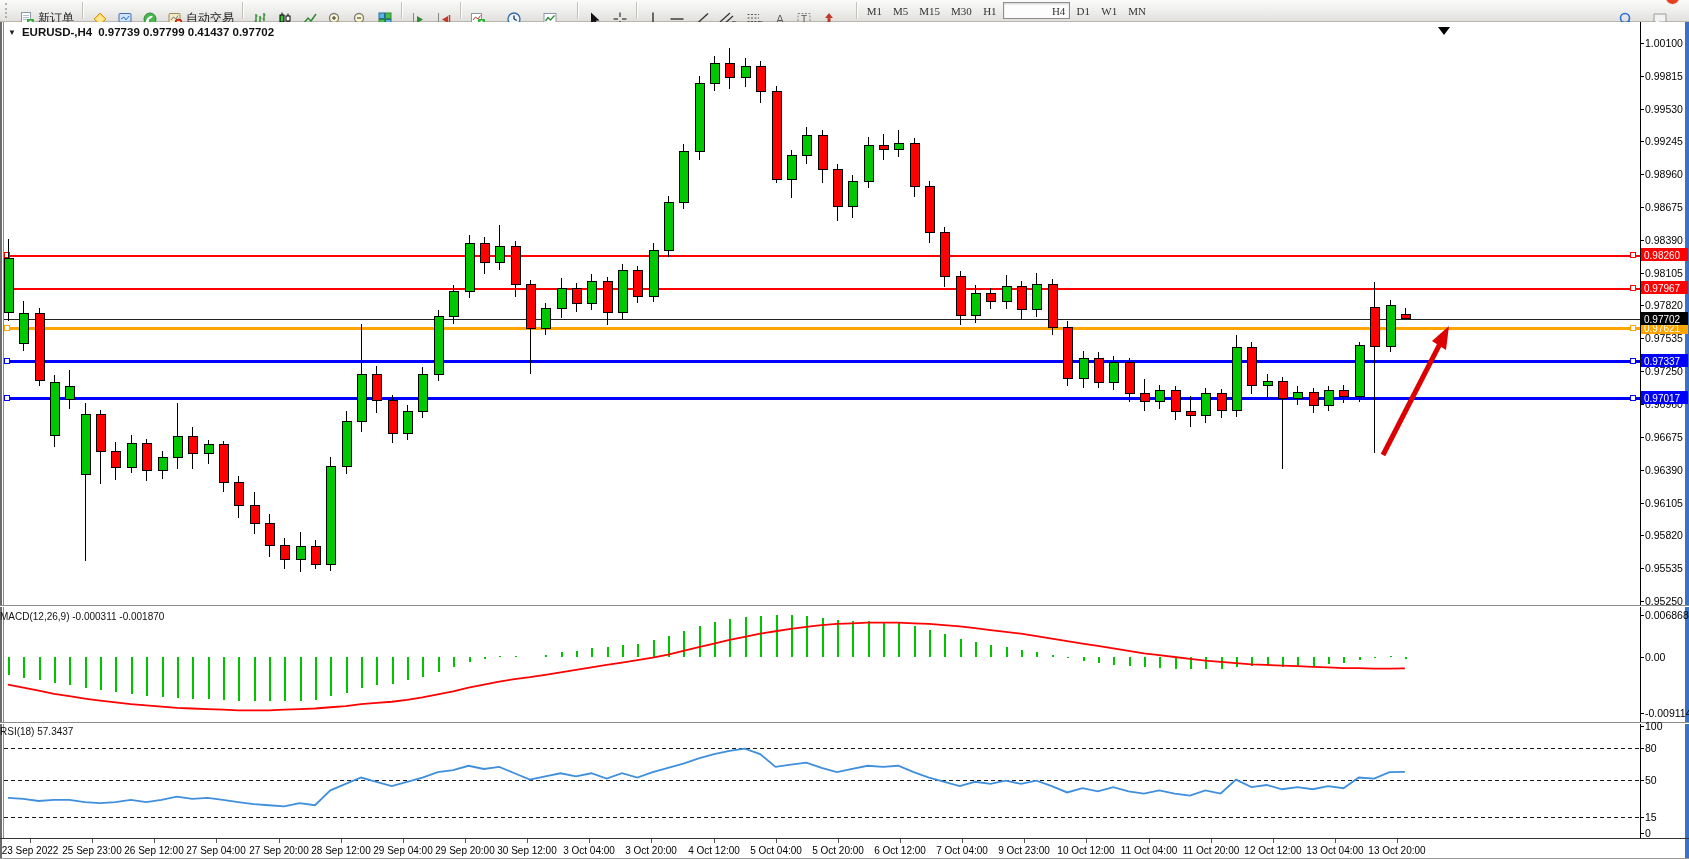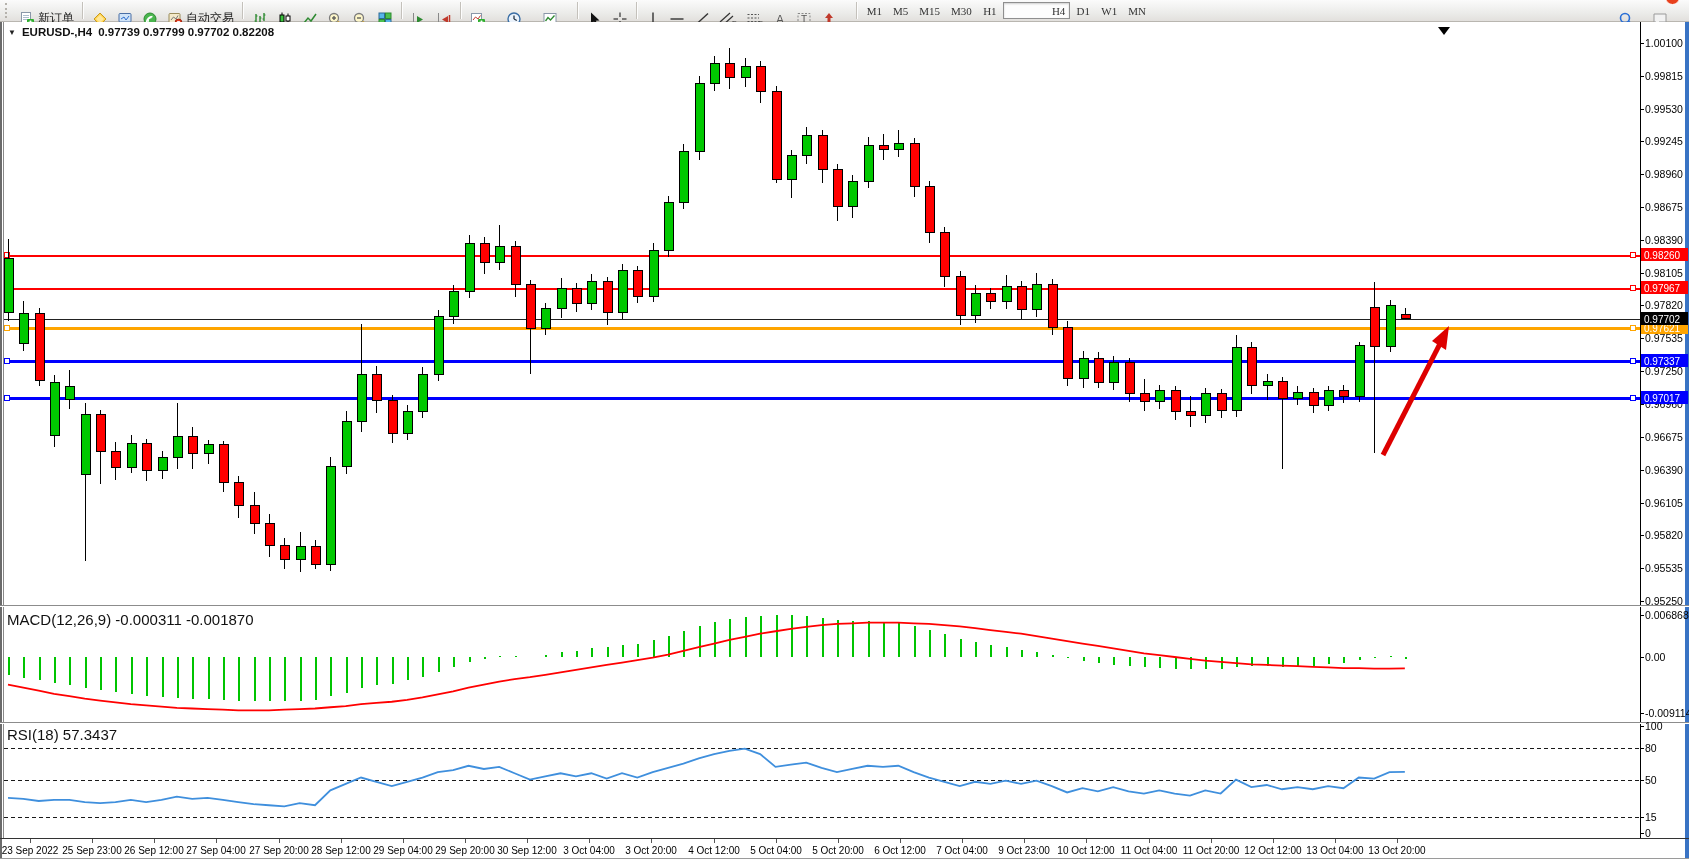--- a/index.html
+++ b/index.html
@@ -20,21 +20,21 @@
   .tb-right{margin-left:auto;display:flex;align-items:center;gap:10px;padding-right:12px;}
   .noti{position:relative;}
   .badge{position:absolute;top:-4px;right:-8px;background:#e8401c;color:#fff;font-size:9px;
     font-weight:bold;border-radius:8px;min-width:13px;height:13px;line-height:13px;text-align:center;
     border:1px solid #fff;}
   
   .chart-window{position:relative;width:1689px;height:837px;background:#fff;}
   .chart-title{position:absolute;left:8px;top:4px;font-size:11.5px;font-weight:bold;color:#111;
     display:flex;align-items:center;gap:6px;z-index:5;}
   .chart-title .tri{font-size:8px;color:#222;font-weight:normal;}
-  .pane-label{position:absolute;left:7px;font-size:15px;color:#111;z-index:5;}
+  .pane-label{position:absolute;left:0;font-size:10px;color:#111;z-index:5;}
 </style>
 </head>
 <body>
 
 <div class="toolbar">
   <div class="grip"></div>
 
   <button class="tbtn">
     <svg width="16" height="16">
         <rect x="2.5" y="1.5" width="9" height="12" fill="#fff" stroke="#8a97a8"></rect>
@@ -283,21 +283,21 @@
         </svg>
       <span class="badge">1</span>
     </button>
   </div>
 </div>
 
 <div class="chart-window">
   <div class="chart-title">
     <span class="tri">▼</span>
     <span>EURUSD-,H4</span>
-    <span>0.97739 0.97799 0.97702 0.82208</span>
+    <span>0.97739 0.97799 0.41437 0.97702</span>
   </div>
   <div class="pane-label" style="top:589px">MACD(12,26,9) -0.000311 -0.001870</div>
   <div class="pane-label" style="top:704px">RSI(18) 57.3437</div>
   <svg id="chart" width="1689" height="837" viewBox="0 0 1689 837" style="position:absolute;left:0;top:0">
       <g shape-rendering="crispEdges">
         <rect x="0" y="0" width="2" height="837" fill="#6b6b6b"></rect>
         <rect x="1685" y="0" width="4" height="837" fill="#3973c4"></rect>
         <line x1="0" y1="836.5" x2="1689" y2="836.5" stroke="#9a9a9a"></line>
         <line x1="1640.5" y1="0" x2="1640.5" y2="816" stroke="#000"></line>
         <line x1="3.5" y1="0" x2="3.5" y2="816" stroke="#8a8a8a"></line>

